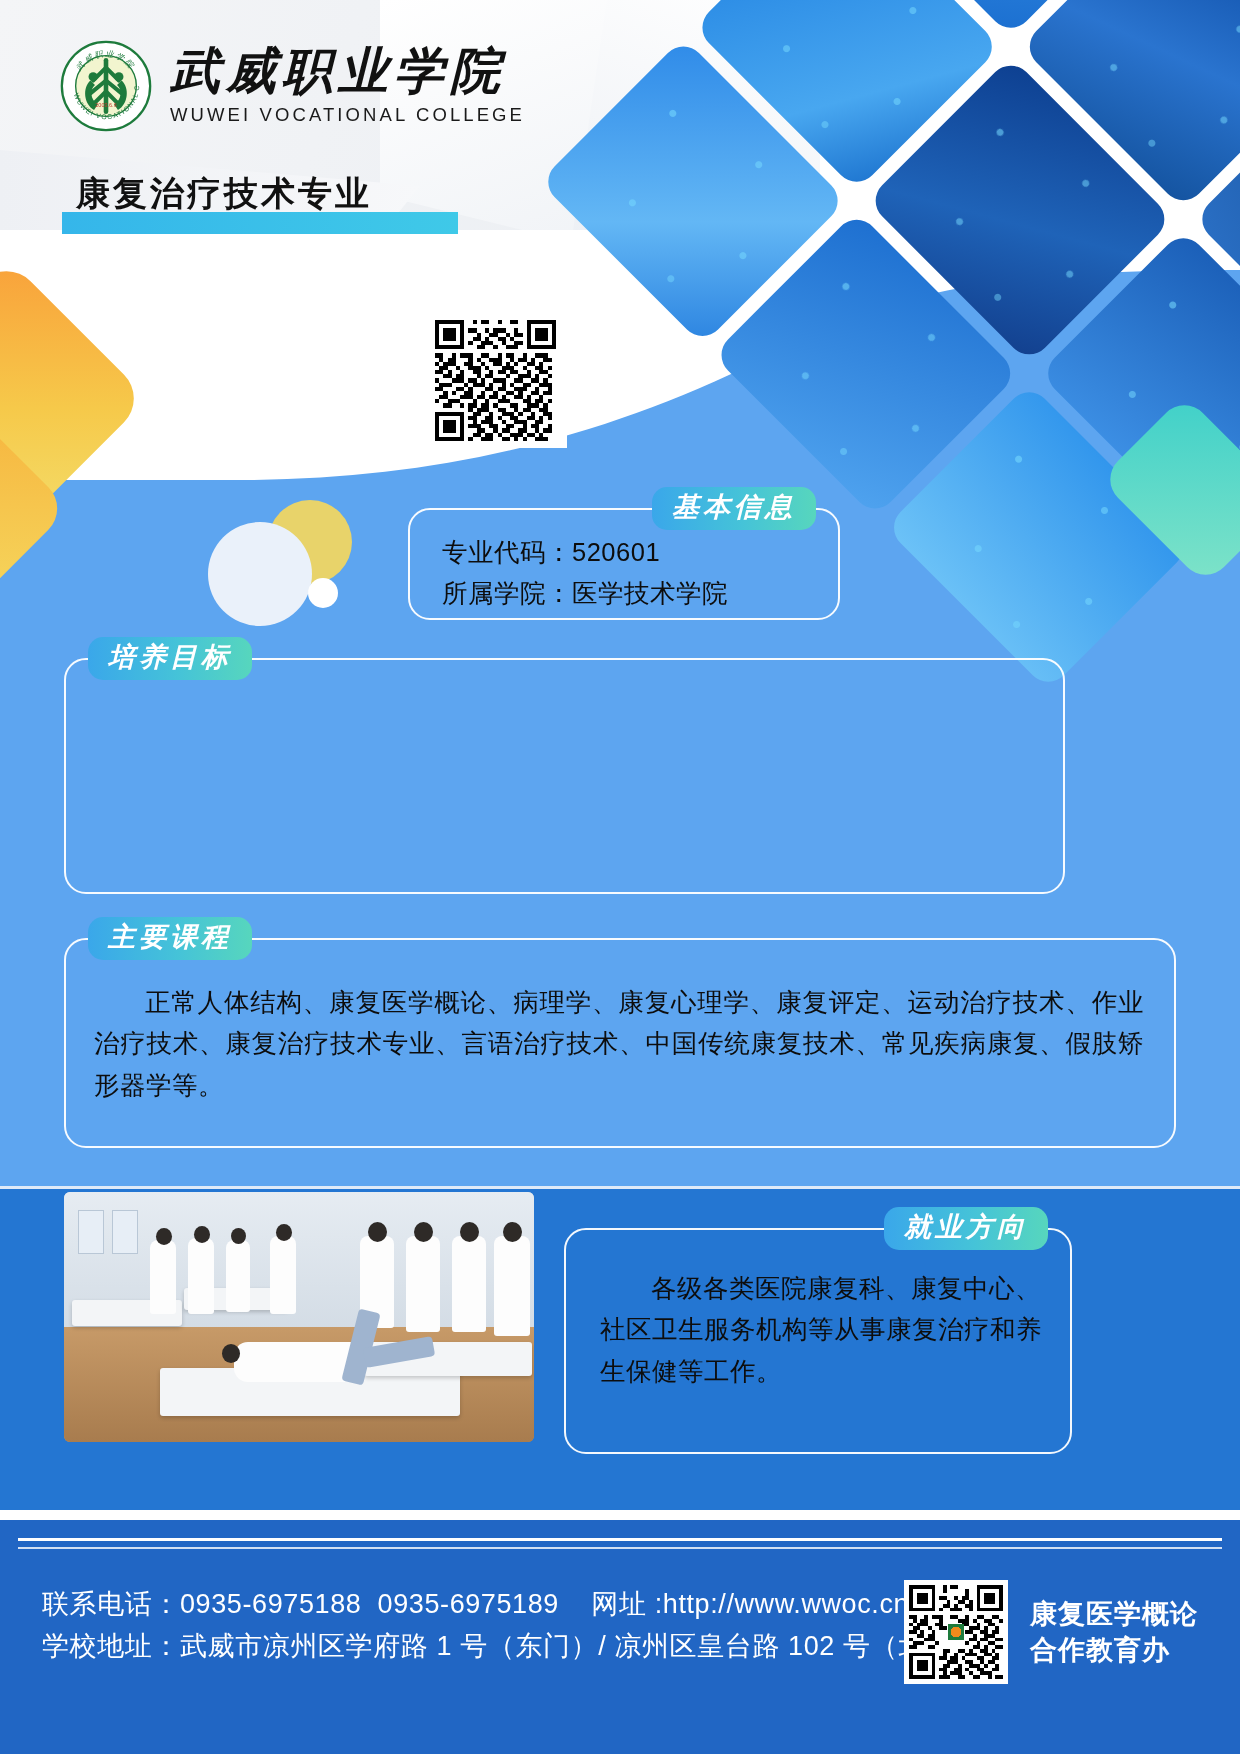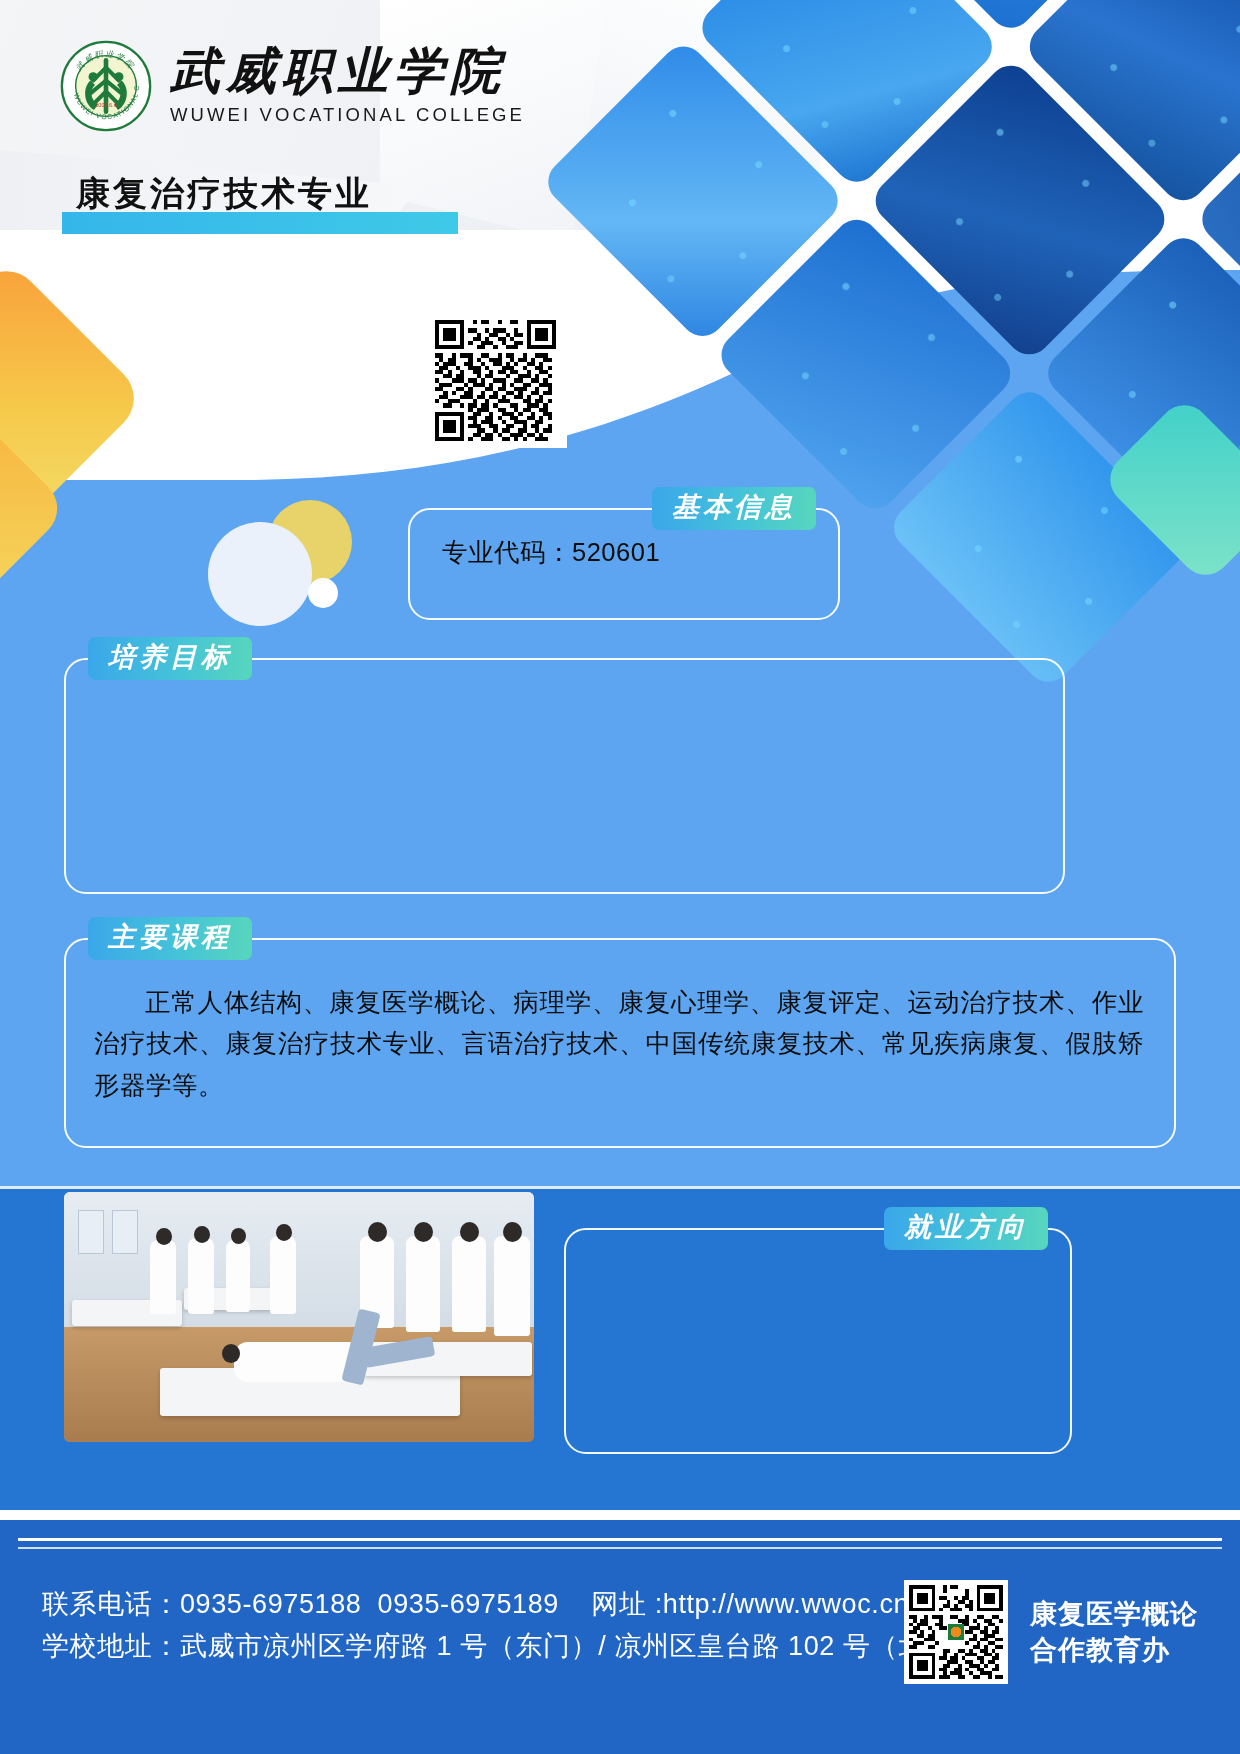--- a/index.html
+++ b/index.html
@@ -132,21 +132,21 @@
   .card{
     position:absolute;
     border:2.5px solid rgba(255,255,255,.95);
     border-radius:22px;
     background:transparent;
   }
   .badge{
     position:absolute; top:-23px;
     background:linear-gradient(90deg,#3aa7ea 0%,#45c3d8 55%,#57d6bd 100%);
     color:#fff; font-weight:700; font-size:27px; letter-spacing:4px;
-    padding:7px 20px 9px; border-radius:7px;
+    padding:7px 20px 9px; border-radius:15px;
     line-height:1; font-style:italic;
     white-space:nowrap;
   }
   .badge.left{ left:22px; }
   .badge.right{ right:22px; }
 
   .card-body{
     color:#0d0d0d; font-size:25.5px; line-height:1.62;
     letter-spacing:.5px;
   }
@@ -490,20 +490,21 @@
   <div class="circ circ-small"></div>
 
   <div class="lower-blue"></div>
   <div class="lower-blue-line"></div>
 
   <div class="card" id="card-basic">
     <div class="badge-mask" style="right:22px;width:170px;"></div>
     <div class="badge right">基本信息</div>
     <div class="card-body">
       <div>专业代码：520601</div>
+      <div>所属学院：医学技术学院</div>
     </div>
   </div>
 
   <div class="card" id="card-goal">
     <div class="badge-mask" style="left:22px;width:170px;"></div>
     <div class="badge left">培养目标</div>
   </div>
 
   <div class="card" id="card-course">
     <div class="badge-mask" style="left:22px;width:170px;"></div>
@@ -542,20 +543,21 @@
 
     <div class="person" style="left:170px;top:150px;width:130px;height:40px;border-radius:14px;"></div>
     <div class="head" style="left:158px;top:152px;width:18px;height:19px;"></div>
     <div class="jeans" style="left:286px;top:118px;width:22px;height:74px;transform:rotate(14deg);"></div>
     <div class="jeans" style="left:300px;top:150px;width:70px;height:20px;transform:rotate(-10deg);"></div>
   </div>
 
   <div class="card" id="card-job">
     <div class="badge-mask" style="right:22px;width:170px;"></div>
     <div class="badge right">就业方向</div>
+    <div class="card-body" style="text-indent:2em;">各级各类医院康复科、康复中心、社区卫生服务机构等从事康复治疗和养生保健等工作。</div>
   </div>
 
   <div class="footer">
     <div class="footer-rule"></div>
     <div class="footer-rule2"></div>
 
     <div class="footer-inner">
       <div class="f-line">
         <span>联系电话：</span><span>0935-6975188</span><span>&nbsp;&nbsp;</span><span>0935-6975189</span><span>&nbsp;&nbsp;&nbsp;&nbsp;</span><span>网址 :</span><span>http://www.wwoc.cn</span>
       </div>

